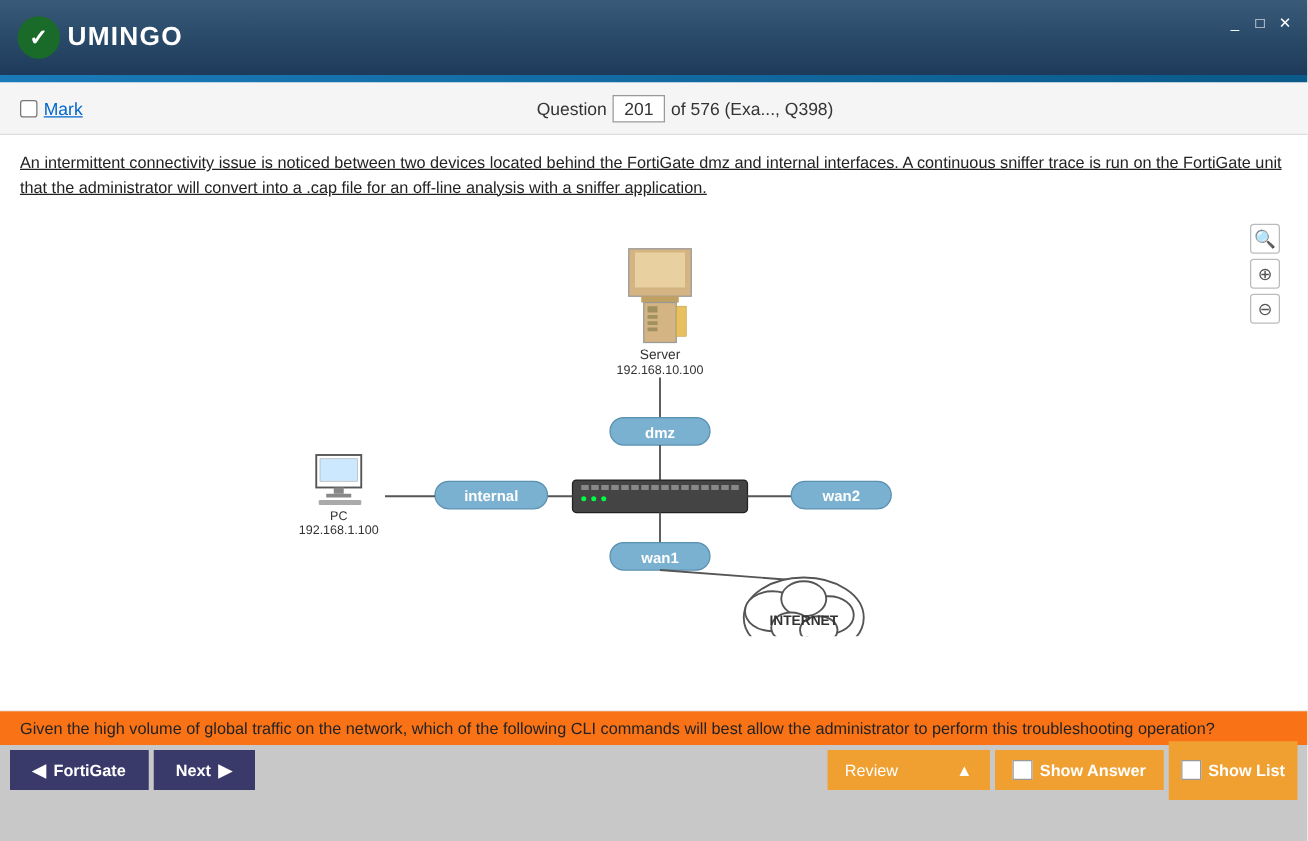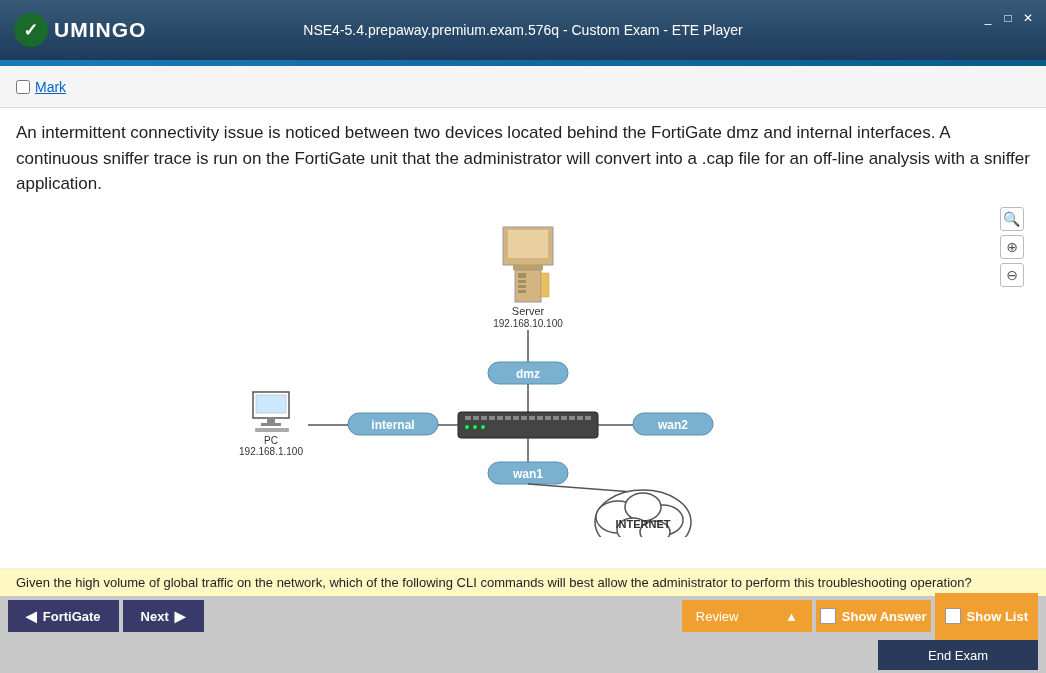--- a/index.html
+++ b/index.html
@@ -108,23 +108,25 @@
     
     .content-area {
       width: 100%;
       height: 460px;
       background: white;
       overflow-y: auto;
       padding: 12px 16px;
       position: relative;
     }
     .question-text {
-      font-size: 17px;
+      font-size: 13px;
       color: #222;
       line-height: 1.5;
+      margin-bottom: 10px;
+      text-decoration: underline;
     }
 
     
     .diagram-container {
       width: 100%;
       display: flex;
       justify-content: center;
       position: relative;
       height: 340px;
     }
@@ -154,21 +156,21 @@
       cursor: pointer;
       font-size: 14px;
       color: #555;
     }
 
     
     .bottom-text {
       font-size: 13px;
       color: #222;
       padding: 6px 16px;
-      background: #fef9c3;
+      background: #f97316;
       border-top: 1px solid #eee;
       white-space: nowrap;
       overflow: hidden;
       text-overflow: ellipsis;
     }
 
     
     .nav-bar {
       width: 100%;
       height: 40px;
@@ -206,21 +208,21 @@
       gap: 6px;
       font-weight: normal;
       min-width: 130px;
       justify-content: space-between;
     }
     .show-answer-btn {
       height: 32px;
       background: #f0a030;
       color: white;
       border: none;
-      padding: 0 4px;
+      padding: 0 14px;
       font-size: 13px;
       cursor: pointer;
       display: flex;
       align-items: center;
       gap: 6px;
       font-weight: bold;
     }
     .show-list-btn {
       height: 47px;
       background: #f0a030;
@@ -275,34 +277,38 @@
     }
   </style>
 </head>
 <body>
 
 <div class="title-bar">
   <div class="logo">
     <div class="logo-circle">✓</div>
     <span class="logo-text">UMINGO</span>
   </div>
-  <span class="title-text">NSE4-5.4.prepaway.premium.exam.576q - Custom Exam - ETE Player</span>
   <div class="window-controls">
     <div class="win-btn">_</div>
     <div class="win-btn">□</div>
     <div class="win-btn">✕</div>
   </div>
 </div>
 
 <div class="accent-bar"></div>
 
 <div class="question-header">
   <div class="mark-checkbox">
     <input type="checkbox" style="">
     <span class="mark-label">Mark</span>
+  </div>
+  <div class="question-number">
+    <span>Question</span>
+    <span class="question-num-box">201</span>
+    <span>of 576 (Exa..., Q398)</span>
   </div>
 </div>
 
 <div class="content-area">
   <p class="question-text">An intermittent connectivity issue is noticed between two devices located behind the FortiGate dmz and internal interfaces. A continuous sniffer trace is run on the FortiGate unit that the administrator will convert into a .cap file for an off-line analysis with a sniffer application.</p>
 
   <div class="diagram-container">
     <svg class="diagram-svg" viewBox="0 0 580 340">
 
       <g transform="translate(270, 30)">
@@ -427,16 +433,13 @@
     <span>Show Answer</span>
   </button>
 
   <button class="show-list-btn">
     <span class="checkbox-icon"></span>
     <span>Show List</span>
   </button>
 </div>
 
 <div class="action-bar">
-  <button class="end-btn">
-    <span>End Exam</span>
-  </button>
 </div>
 
 </body></html>

